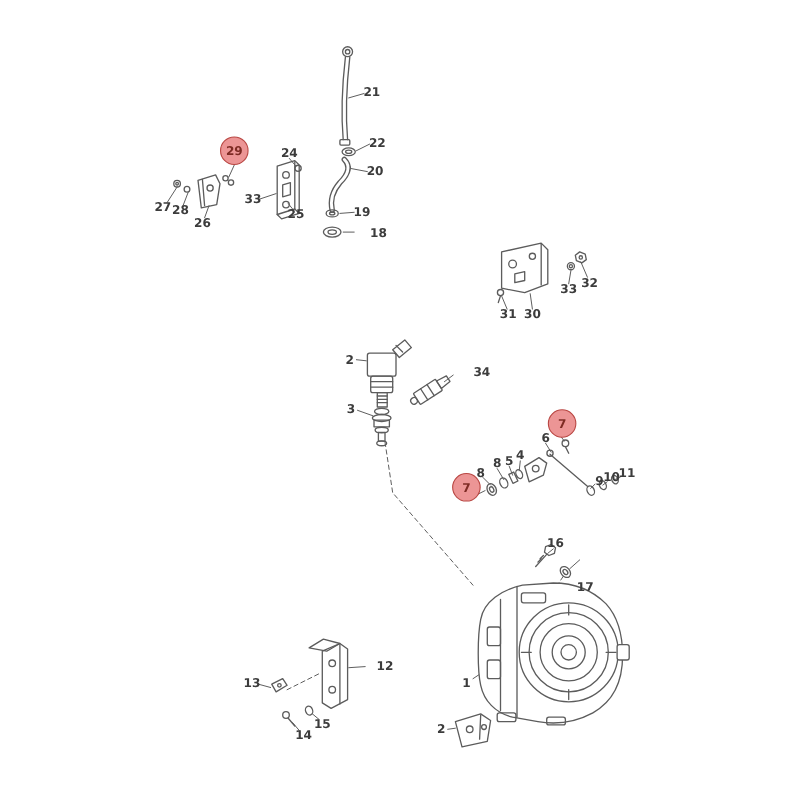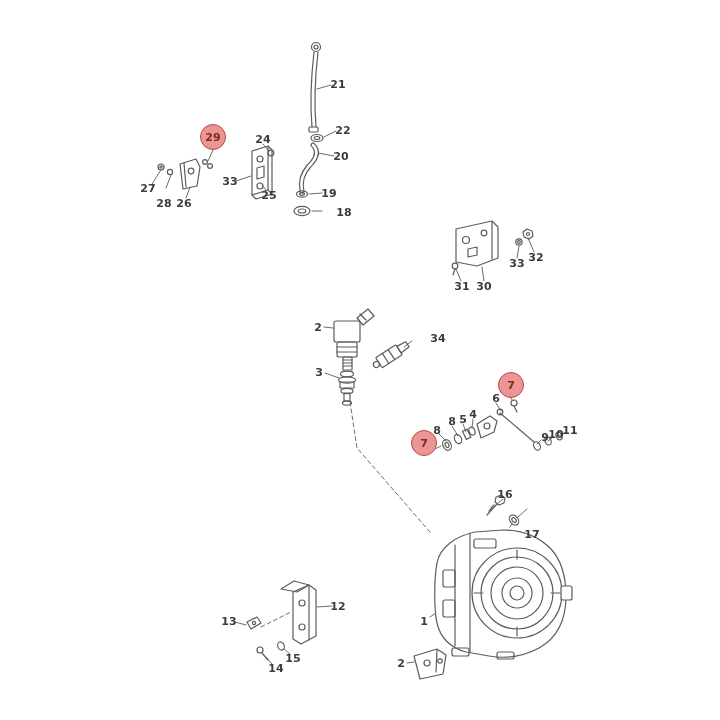--- a/index.html
+++ b/index.html
@@ -212,21 +212,21 @@
       <div class="callout" style="left: 338px; top: 84px;">21</div>
       <div class="callout" style="left: 343px; top: 130px;">22</div>
       <div class="callout" style="left: 341px; top: 156px;">20</div>
       <div class="callout" style="left: 329px; top: 193px;">19</div>
       <div class="callout" style="left: 329px; top: 212px; margin-left: 15px;">18</div>
       <div class="callout" style="left: 263px; top: 139px;">24</div>
       <div class="callout" style="left: 230px; top: 181px;">33</div>
       <div class="callout" style="left: 269px; top: 195px;">25</div>
       <div class="callout highlighted" style="left: 213px; top: 137px;">29</div>
       <div class="callout" style="left: 148px; top: 188px;">27</div>
-      <div class="callout" style="left: 164px; top: 203px; text-align: right;">28</div>
+      <div class="callout" style="left: 164px; top: 191px; text-align: right;">28</div>
       <div class="callout" style="left: 184px; top: 203px;">26</div>
       <div class="callout" style="left: 462px; top: 286px;">31</div>
       <div class="callout" style="left: 484px; top: 286px;">30</div>
       <div class="callout" style="left: 517px; top: 263px;">33</div>
       <div class="callout" style="left: 536px; top: 257px;">32</div>
       <div class="callout" style="left: 318px; top: 327px;">2</div>
       <div class="callout" style="left: 438px; top: 338px;">34</div>
       <div class="callout" style="left: 319px; top: 372px;">3</div>
       <div class="callout highlighted" style="left: 511px; top: 385px;">7</div>
       <div class="callout" style="left: 496px; top: 398px;">6</div>
@@ -238,15 +238,15 @@
       <div class="callout" style="left: 545px; top: 437px;">9</div>
       <div class="callout" style="left: 556px; top: 434px; text-align: right;">10</div>
       <div class="callout" style="left: 570px; top: 430px;">11</div>
       <div class="callout" style="left: 505px; top: 494px;">16</div>
       <div class="callout" style="left: 532px; top: 534px;">17</div>
       <div class="callout" style="left: 424px; top: 621px;">1</div>
       <div class="callout" style="left: 401px; top: 663px;">2</div>
       <div class="callout" style="left: 229px; top: 621px;">13</div>
       <div class="callout" style="left: 276px; top: 668px;">14</div>
       <div class="callout" style="left: 293px; top: 658px;">15</div>
-      <div class="callout" style="left: 338px; top: 606px;">12</div>
+      <div class="callout" style="left: 350px; top: 606px;">12</div>
     </div>
 </div>
 
 </body></html>

